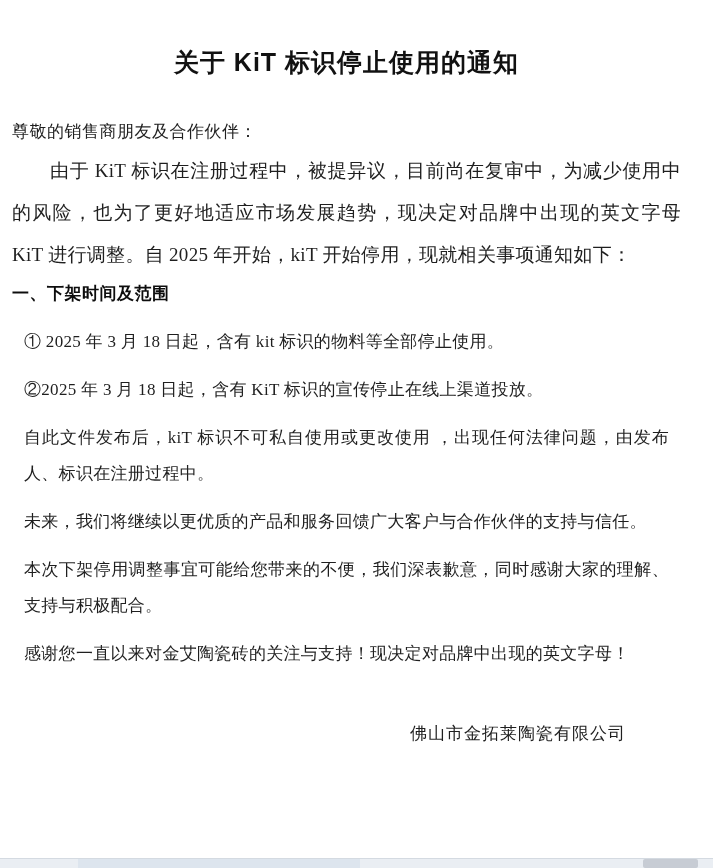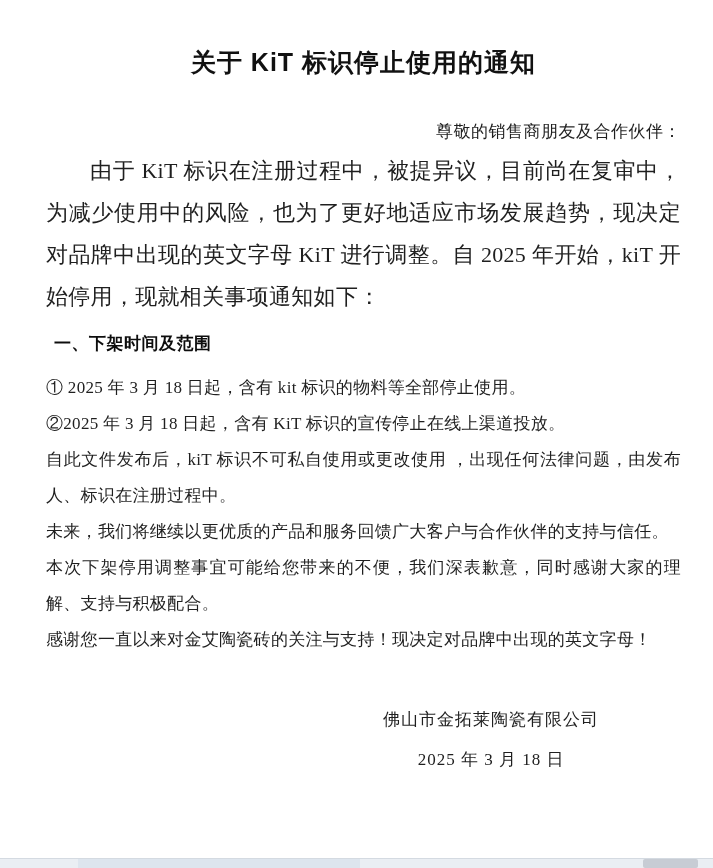--- a/index.html
+++ b/index.html
@@ -7,67 +7,66 @@
     width: 713px; height: 868px;
     background: #ffffff;
     position: relative;
     overflow: hidden;
     font-family: "Liberation Serif", "DejaVu Serif", serif;
     color: #1f1f1f;
   }
   .page {
     box-sizing: border-box;
     width: 711px;
-    padding: 44px 30px 0 46px;
+    padding: 44px 30px 0 12px;
   }
   .doc-title {
     font-family: "Liberation Sans", "DejaVu Sans", sans-serif;
     font-weight: 700;
     font-size: 25px;
     line-height: 36px;
     text-align: center;
     letter-spacing: 1px;
     color: #111;
     margin: 0 0 34px 0;
   }
   .line {
     font-size: 17px;
     line-height: 36px;
     margin: 0;
-    text-align: right;
   }
   .salutation { letter-spacing: 0.5px; }
   .intro {
-    font-size: 22px;
+    font-size: 19px;
     line-height: 42px;
     margin: 0;
     text-indent: 2em;
     text-align: justify;
     letter-spacing: 0.3px;
   }
   .sec-heading {
     font-family: "Liberation Sans", "DejaVu Sans", sans-serif;
     font-weight: 700;
     font-size: 17px;
     line-height: 36px;
     color: #0d0d0d;
-    margin: 8px;
+    margin: 0;
     letter-spacing: 0.5px;
   }
   .body-para {
     font-size: 17px;
     line-height: 36px;
-    margin: 0;
+    margin: 12px;
     text-align: justify;
     letter-spacing: 0.3px;
   }
   .signature-block {
     width: 270px;
     margin: 42px 55px 0 auto;
-    text-align: center;
+    text-align: right;
   }
   .signature-block p {
     font-size: 17px;
     line-height: 40px;
     margin: 0;
     letter-spacing: 1px;
   }
   .bottom-bar {
     position: absolute;
     left: 0; right: 0; bottom: 0;
@@ -110,21 +109,20 @@
   <p class="body-para">自此文件发布后，kiT 标识不可私自使用或更改使用 ，出现任何法律问题，由发布人、标识在注册过程中。</p>
 
   <p class="body-para">未来，我们将继续以更优质的产品和服务回馈广大客户与合作伙伴的支持与信任。</p>
 
   <p class="body-para">本次下架停用调整事宜可能给您带来的不便，我们深表歉意，同时感谢大家的理解、支持与积极配合。</p>
 
   <p class="body-para">感谢您一直以来对金艾陶瓷砖的关注与支持！现决定对品牌中出现的英文字母！</p>
 
   <div class="signature-block">
     <p>佛山市金拓莱陶瓷有限公司</p>
-    <p>2025 年 3 月 18 日</p>
   </div>
 
 </div>
 
 <div class="bottom-bar">
   <div class="tint"></div>
   <div class="thumb"></div>
 </div>
 
 </body></html>

